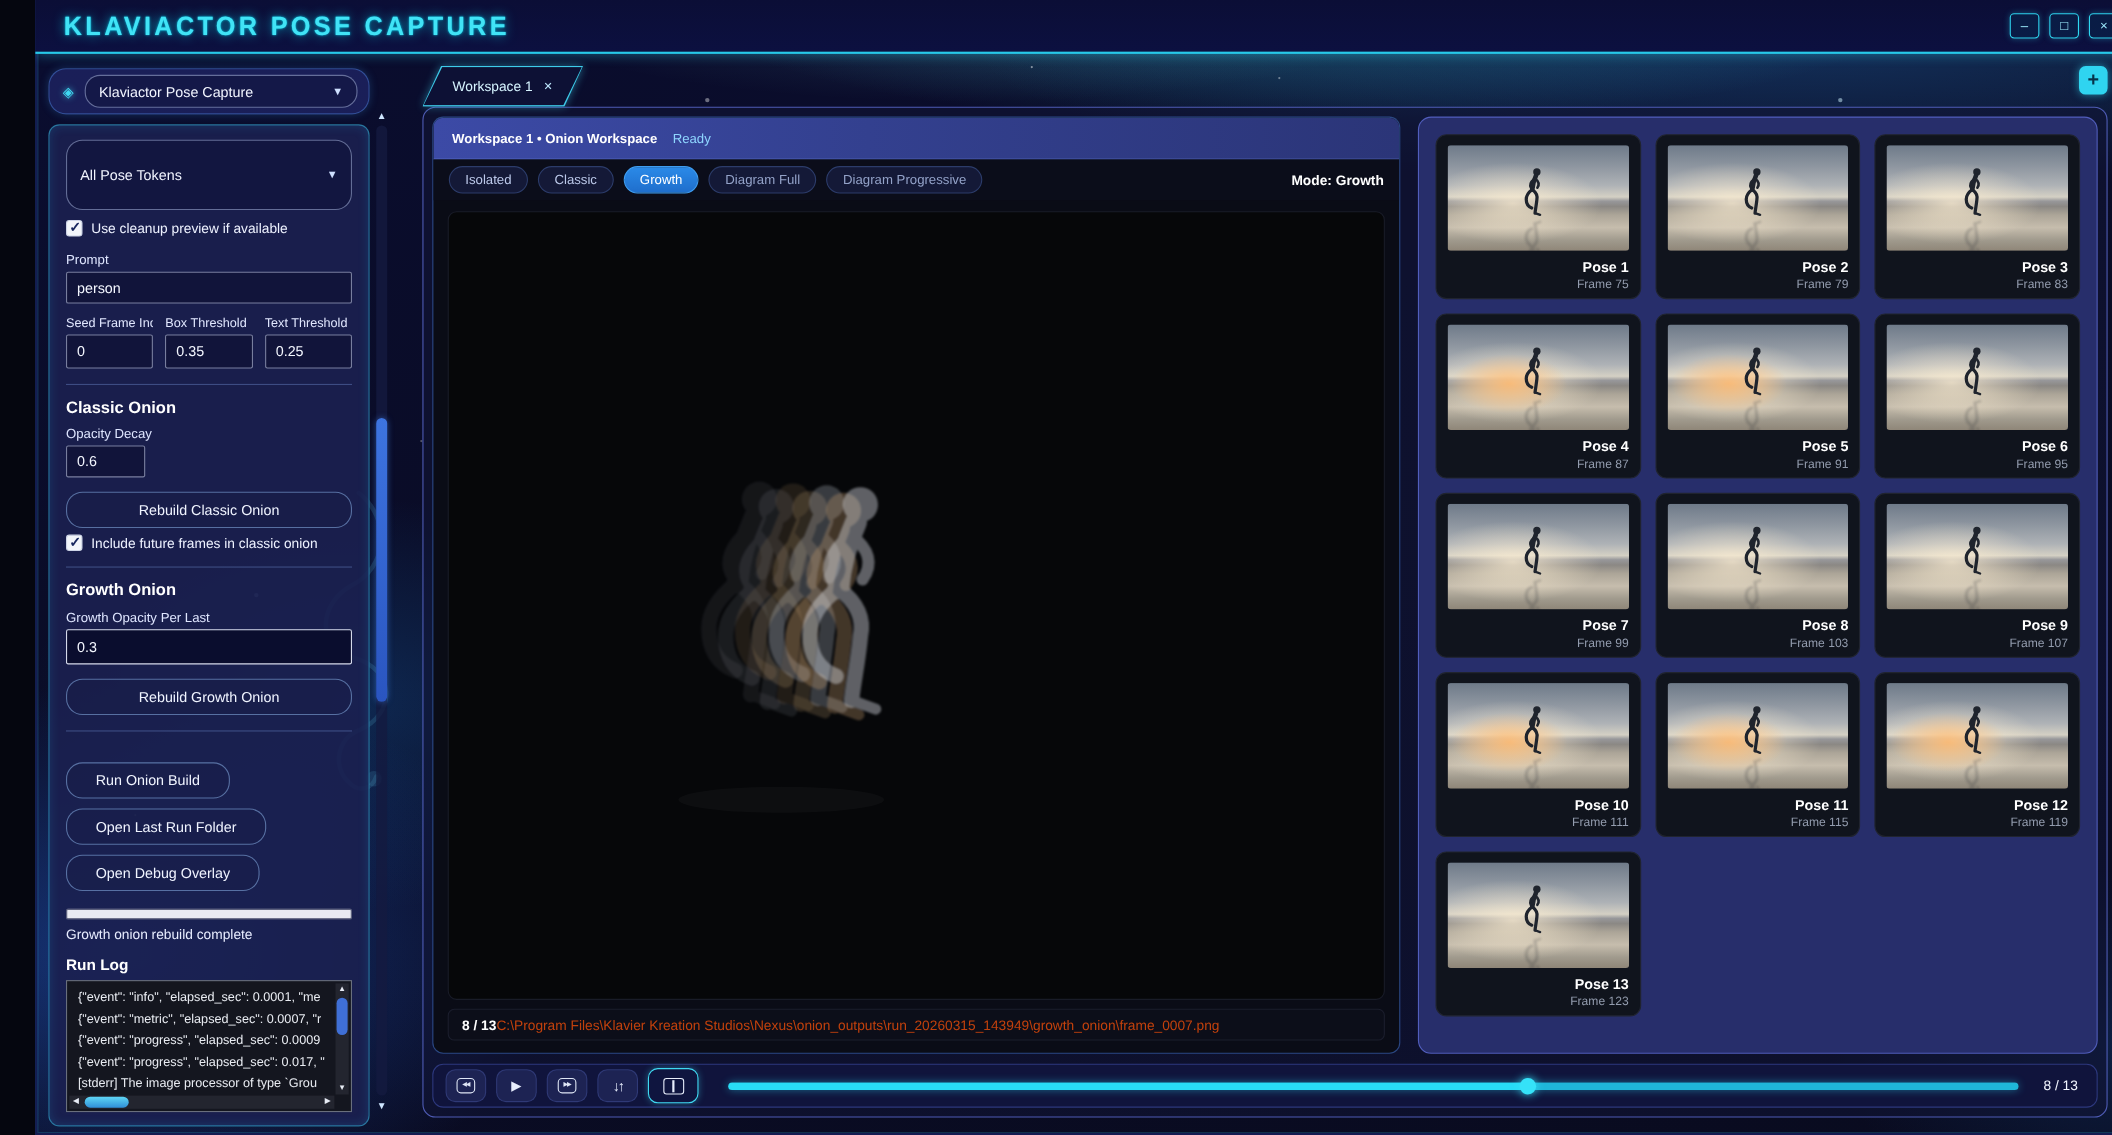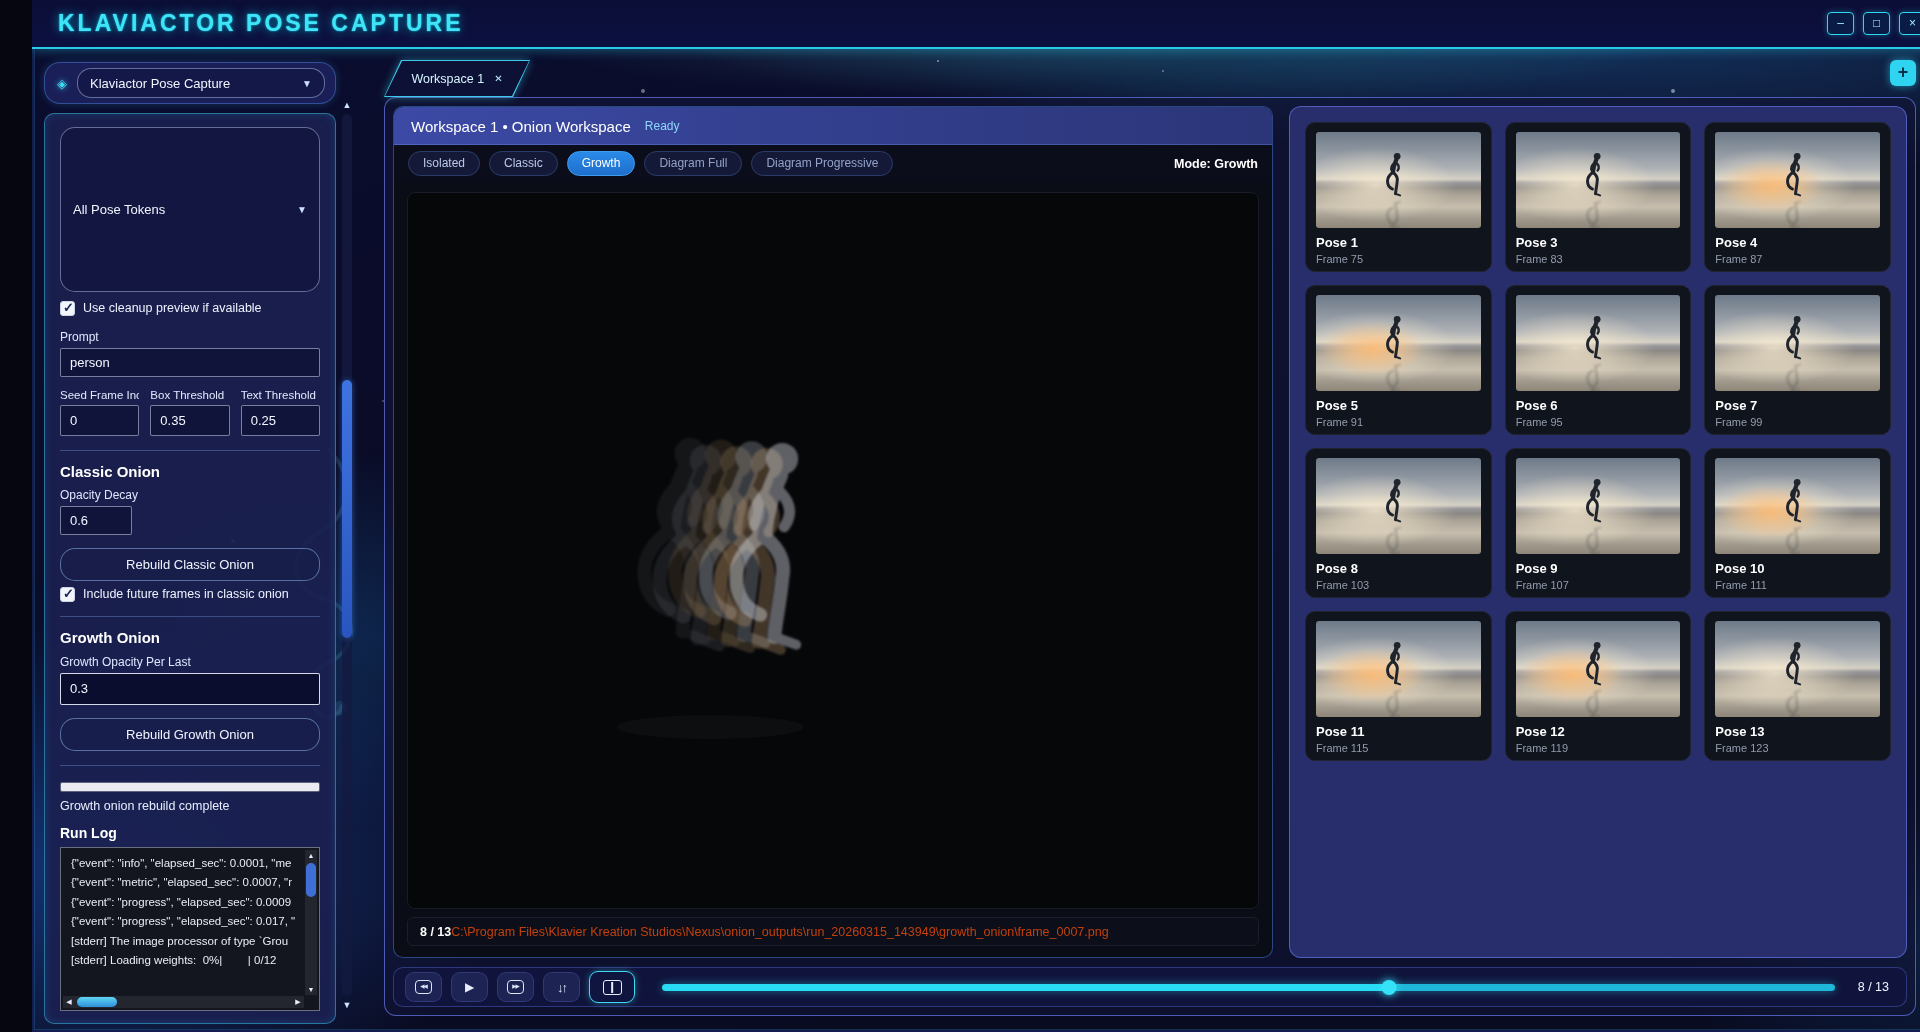--- a/index.html
+++ b/index.html
@@ -123,21 +123,21 @@
   .main-outer { position:absolute; left:0; right:0; top:37px; bottom:0;
     border:1.5px solid rgba(90,104,205,.85); border-radius:12px;
     background:rgba(17,20,54,.58); padding:8px; display:flex; flex-direction:column; }
   .content-row { flex:1; display:flex; gap:16px; min-height:0; }
 
   .ws-panel { flex:1; border:1px solid rgba(70,120,220,.55); border-radius:10px; background:#0a0c16;
     display:flex; flex-direction:column; overflow:hidden; min-width:0; }
   .ws-header { height:38px; flex:0 0 auto; display:flex; align-items:center; gap:14px; padding:0 17px;
     background:linear-gradient(90deg,#3c4aa6 0%, #33408f 45%, #2b3578 100%);
     box-shadow:inset 0 -1px 0 rgba(130,160,255,.3); }
-  .ws-title { font-size:15px; font-weight:normal; color:#ffffff; }
+  .ws-title { font-size:12px; font-weight:bold; color:#ffffff; }
   .ws-ready { font-size:12px; color:#8fd6ff; }
   .mode-strip { height:37px; flex:0 0 auto; display:flex; align-items:center; gap:9px; padding:0 14px;
     background:#0b0d1a; }
   .pill { height:25px; border-radius:13px; border:1px solid #2c3c6a; background:#141937;
     color:#bcc9ea; font-size:12px; padding:0 14px; line-height:23px; cursor:pointer; }
   .pill.active { background:linear-gradient(180deg,#2a8ae8,#1f6ecc); border-color:#3f9df0; color:#ffffff; }
   .pill.dim { color:#93a2c8; }
   .mode-indicator { margin-left:auto; font-size:12.5px; font-weight:bold; color:#ffffff; }
   .canvas { flex:1; margin:10px 13px 8px 13px; background:#060709; border:1px solid #191c28; border-radius:8px;
     position:relative; overflow:hidden; min-height:0; }
@@ -146,21 +146,21 @@
   .ws-status { flex:0 0 auto; height:29px; margin:0 13px 11px 13px; background:#0c0e19; border:1px solid #1b1e2d;
     border-radius:6px; display:flex; align-items:center; padding:0 12px; overflow:hidden; white-space:nowrap; }
   .frame-count { font-size:12.5px; font-weight:bold; color:#ffffff; flex:0 0 auto; }
   .frame-path { font-size:12.5px; color:#c2410c; overflow:hidden; text-overflow:ellipsis; }
 
   
   .poses-panel { width:618px; flex:0 0 auto; border:1px solid rgba(92,106,210,.8); border-radius:12px;
     background:#272e6b; padding:15px; display:grid; grid-template-columns:repeat(3,1fr);
     grid-auto-rows:150px; gap:13px; overflow:hidden; }
   .pose-card { background:#10141d; border:1px solid #20242f; border-radius:10px; padding:9px 10px 6px 10px;
-    display:flex; flex-direction:column; align-items:flex-start; cursor:pointer; }
+    display:flex; flex-direction:column; align-items:flex-end; cursor:pointer; }
   .photo { width:100%; height:96px; border-radius:3px; position:relative; overflow:hidden;
     background:
       radial-gradient(70% 55% at 36% 55%, rgba(255,240,212,.75), rgba(255,240,212,0) 70%),
       linear-gradient(180deg,#6e7a89 0%,#8e96a0 20%,#aeb2b6 38%,#d4d0c4 49%,#97979a 53%,#8b8884 58%,#aca598 66%,#c6bdad 78%,#a09a8d 90%,#8f8678 100%); }
   .photo.warm::before { content:""; position:absolute; inset:0;
     background:radial-gradient(46% 40% at 34% 56%, rgba(255,178,98,.75), rgba(255,178,98,0) 70%); }
   .photo svg { position:absolute; left:50%; top:12%; width:42px; height:62px; transform:translateX(-58%); color:#1f242d; }
   .photo svg.refl { top:auto; bottom:-26%; transform:translateX(-58%) scaleY(-1); opacity:.18; filter:blur(1px); }
   .pose-name { margin-top:7px; font-size:13px; font-weight:bold; color:#ffffff; }
   .pose-frame { margin-top:3px; font-size:11px; color:#939cae; }
@@ -266,20 +266,25 @@
       </div>
 
       <div class="divider"></div>
       <div class="sec-head">Growth Onion</div>
       <div class="field-label" style="margin-top:9px">Growth Opacity Per Last</div>
       <input class="tinput focus-input" value="0.3" style="">
 
       <button class="ghost-btn">Rebuild Growth Onion</button>
       <div class="divider"></div>
 
+      <div class="actions">
+        <button class="ghost-btn fit-btn">Run Onion Build</button>
+        <button class="ghost-btn fit-btn">Open Last Run Folder</button>
+        <button class="ghost-btn fit-btn">Open Debug Overlay</button>
+      </div>
 
       <div class="progress">
           <div class="fill" style="width:100%"></div>
         </div>
       <div class="status-line">Growth onion rebuild complete</div>
 
       <div class="log-head">Run Log</div>
       <div class="log-box">
         <div class="log-lines">
           <div class="log-line">{"event": "info", "elapsed_sec": 0.0001, "me</div>
@@ -376,20 +381,32 @@
           </div>
           <div class="pose-card">
             <div class="photo">
               <svg viewBox="0 0 100 115">
                   <use href="#runner-def"></use>
                 </svg>
               <svg class="refl" viewBox="0 0 100 115">
                   <use href="#runner-def"></use>
                 </svg>
             </div>
+            <div class="pose-name">Pose 2</div>
+            <div class="pose-frame">Frame 79</div>
+          </div>
+          <div class="pose-card">
+            <div class="photo">
+              <svg viewBox="0 0 100 115">
+                  <use href="#runner-def"></use>
+                </svg>
+              <svg class="refl" viewBox="0 0 100 115">
+                  <use href="#runner-def"></use>
+                </svg>
+            </div>
             <div class="pose-name">Pose 3</div>
             <div class="pose-frame">Frame 83</div>
           </div>
           <div class="pose-card">
             <div class="photo warm">
               <svg viewBox="0 0 100 115">
                   <use href="#runner-def"></use>
                 </svg>
               <svg class="refl" viewBox="0 0 100 115">
                   <use href="#runner-def"></use>

